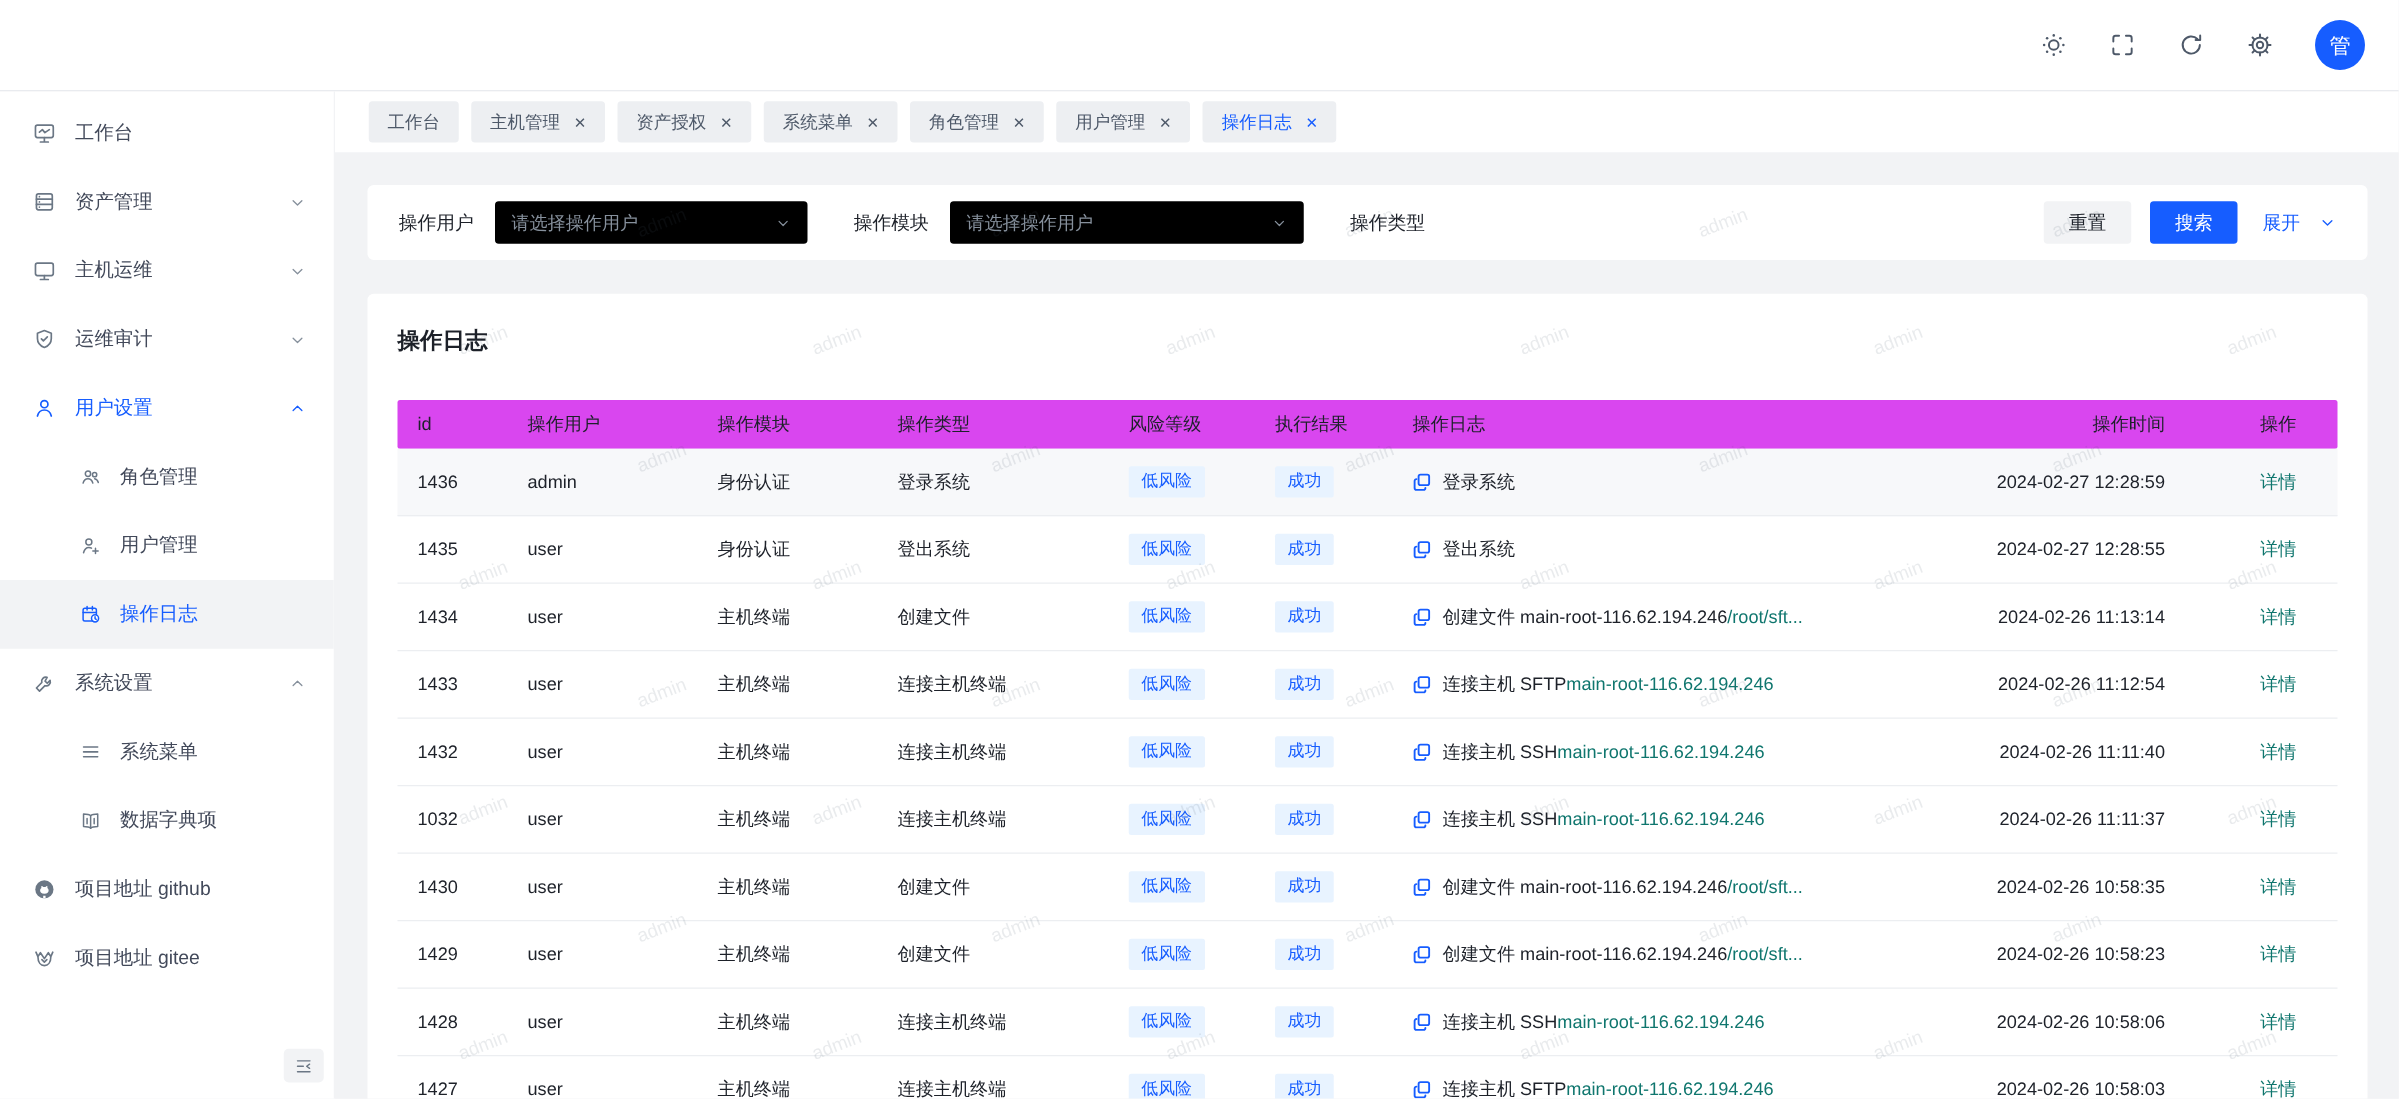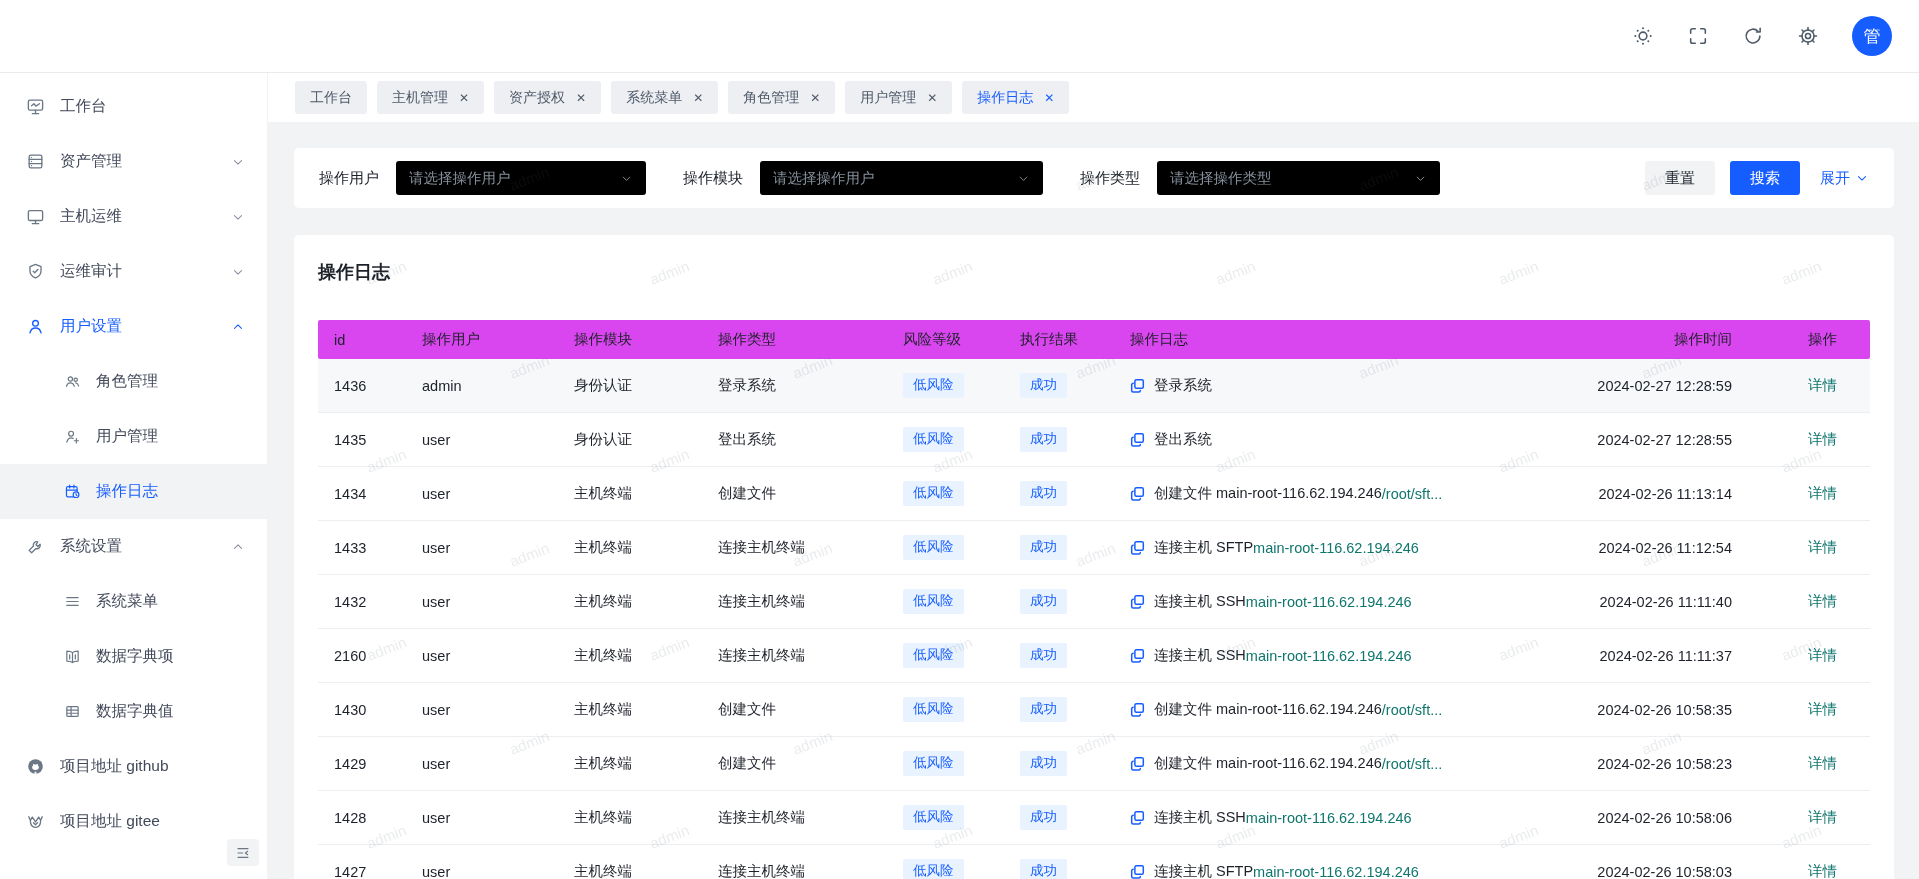--- a/index.html
+++ b/index.html
@@ -48,21 +48,21 @@
   .f-select{height:34px;background:#000000;border-radius:3px;display:flex;align-items:center;padding:0 13px;color:#86909c;font-size:14.5px;cursor:pointer}
   .f-select .ph{flex:1;white-space:nowrap;overflow:hidden}
   .f-select .chev{width:13px;height:13px}
   .f-sel-0{width:250px;margin-right:37px}
   .f-sel-1{width:283px;margin-right:37px}
   .f-sel-2{width:283px}
   .f-actions{margin-left:auto;display:flex;align-items:center;gap:15px}
   .btn{height:34px;border-radius:3px;border:none;font-size:15px;padding:0 20px;cursor:pointer;font-family:Liberation Mono, monospace}
   .btn-reset{background:#f2f3f5;color:#1d2129}
   .btn-search{background:#165dff;color:#fff}
-  .expand-link{color:#165dff;font-size:15px;display:flex;align-items:center;gap:5px;cursor:pointer;margin-left:5px}
+  .expand-link{color:#165dff;font-size:15px;display:flex;align-items:center;gap:15px;cursor:pointer;margin-left:5px}
   .expand-link .chev{color:#165dff}
 
   .table-card{background:#fff;border-radius:5px;margin-top:27px;padding:25px 24px;height:780px}
   .panel-title{font-size:18px;font-weight:700;color:#1d2129;margin-bottom:36px}
   .thead{display:flex;align-items:center;height:39px;background:#d946ef;font-size:14.5px;color:#1d2129;font-weight:500;border-radius:2px}
   .trow{display:flex;align-items:center;height:54px;border-bottom:1px solid #eceef1;font-size:14.5px;color:#1d2129}
   .trow.hl{background:#f7f8fa}
   .col-id{width:104px;padding-left:16px}
   .col-user{width:152px}
   .col-module{width:144px}
@@ -215,27 +215,20 @@
         </svg></span>
     <span class="lab">系统菜单</span>
   </div>
   <div class="side-item side-sub">
     <span class="ic"><svg viewBox="0 0 24 24">
           <path d="M12 6.5C10.5 5 8 4.5 4 4.5v14c4 0 6.5.5 8 2 1.5-1.5 4-2 8-2v-14c-4 0-6.5.5-8 2z"></path>
           <path d="M12 6.5v14M8 9.5v6M16 9.5v6"></path>
         </svg></span>
     <span class="lab">数据字典项</span>
   </div>
-  <div class="side-item side-sub">
-    <span class="ic"><svg viewBox="0 0 24 24">
-          <rect x="4" y="5" width="16" height="14" rx="1.5"></rect>
-          <path d="M4 10h16M10 5v14M4 14.5h16"></path>
-        </svg></span>
-    <span class="lab">数据字典值</span>
-  </div>
   <div class="side-item">
     <span class="ic"><svg viewBox="0 0 24 24">
           <g fill="#6b7785" stroke="none">
             <circle cx="12" cy="12" r="9.2"></circle>
           </g>
           <g stroke="#fff" fill="#fff" stroke-width="0">
             <path d="M12 16.5c-3 0-4.3-1.6-4.3-3.4 0-1 .5-1.9 1.3-2.4-.2-.5-.2-1.4.1-2 0 0 .9 0 1.9.9a7 7 0 0 1 2 0c1-.9 1.9-.9 1.9-.9.3.6.3 1.5.1 2 .8.5 1.3 1.4 1.3 2.4 0 1.8-1.3 3.4-4.3 3.4zM10.8 18.5h2.4v2.6h-2.4z"></path>
           </g>
         </svg></span>
     <span class="lab">项目地址 github</span>
@@ -295,26 +288,20 @@
             </svg></span>
       </div>
       <span class="f-label">操作模块</span>
       <div class="f-select f-sel-1">
         <span class="ph">请选择操作用户</span>
         <span class="chev"><svg viewBox="0 0 24 24">
               <path d="M6 9.5l6 6 6-6"></path>
             </svg></span>
       </div>
       <span class="f-label">操作类型</span>
-      <div class="f-select f-sel-2">
-        <span class="ph">请选择操作类型</span>
-        <span class="chev"><svg viewBox="0 0 24 24">
-              <path d="M6 9.5l6 6 6-6"></path>
-            </svg></span>
-      </div>
       <div class="f-actions">
         <button class="btn btn-reset">重置</button>
         <button class="btn btn-search">搜索</button>
         <span class="expand-link">
           <span>展开</span>
           <span class="chev"><svg viewBox="0 0 24 24">
                 <path d="M6 9.5l6 6 6-6"></path>
               </svg></span>
         </span>
       </div>
@@ -416,21 +403,21 @@
                 <rect x="5.2" y="1.8" width="9" height="9" rx="1.6"></rect>
                 <path d="M11 13.2a1.6 1.6 0 0 1-1.6 1.6H3.4a1.6 1.6 0 0 1-1.6-1.6V7.2a1.6 1.6 0 0 1 1.6-1.6"></path>
               </svg>
               <span class="log-text">连接主机 SSH </span>
               <a class="log-link">main-root-116.62.194.246</a>
             </div>
             <div class="col-time">2024-02-26 11:11:40</div>
             <div class="col-action"><a class="detail-link">详情</a></div>
           </div>
           <div class="trow">
-            <div class="col-id">2160</div>
+            <div class="col-id">1032</div>
             <div class="col-user">user</div>
             <div class="col-module">主机终端</div>
             <div class="col-type">连接主机终端</div>
             <div class="col-risk"><span class="badge">低风险</span></div>
             <div class="col-result"><span class="badge">成功</span></div>
             <div class="col-log">
               <svg class="copy-ic" viewBox="0 0 16 16">
                 <rect x="5.2" y="1.8" width="9" height="9" rx="1.6"></rect>
                 <path d="M11 13.2a1.6 1.6 0 0 1-1.6 1.6H3.4a1.6 1.6 0 0 1-1.6-1.6V7.2a1.6 1.6 0 0 1 1.6-1.6"></path>
               </svg>

